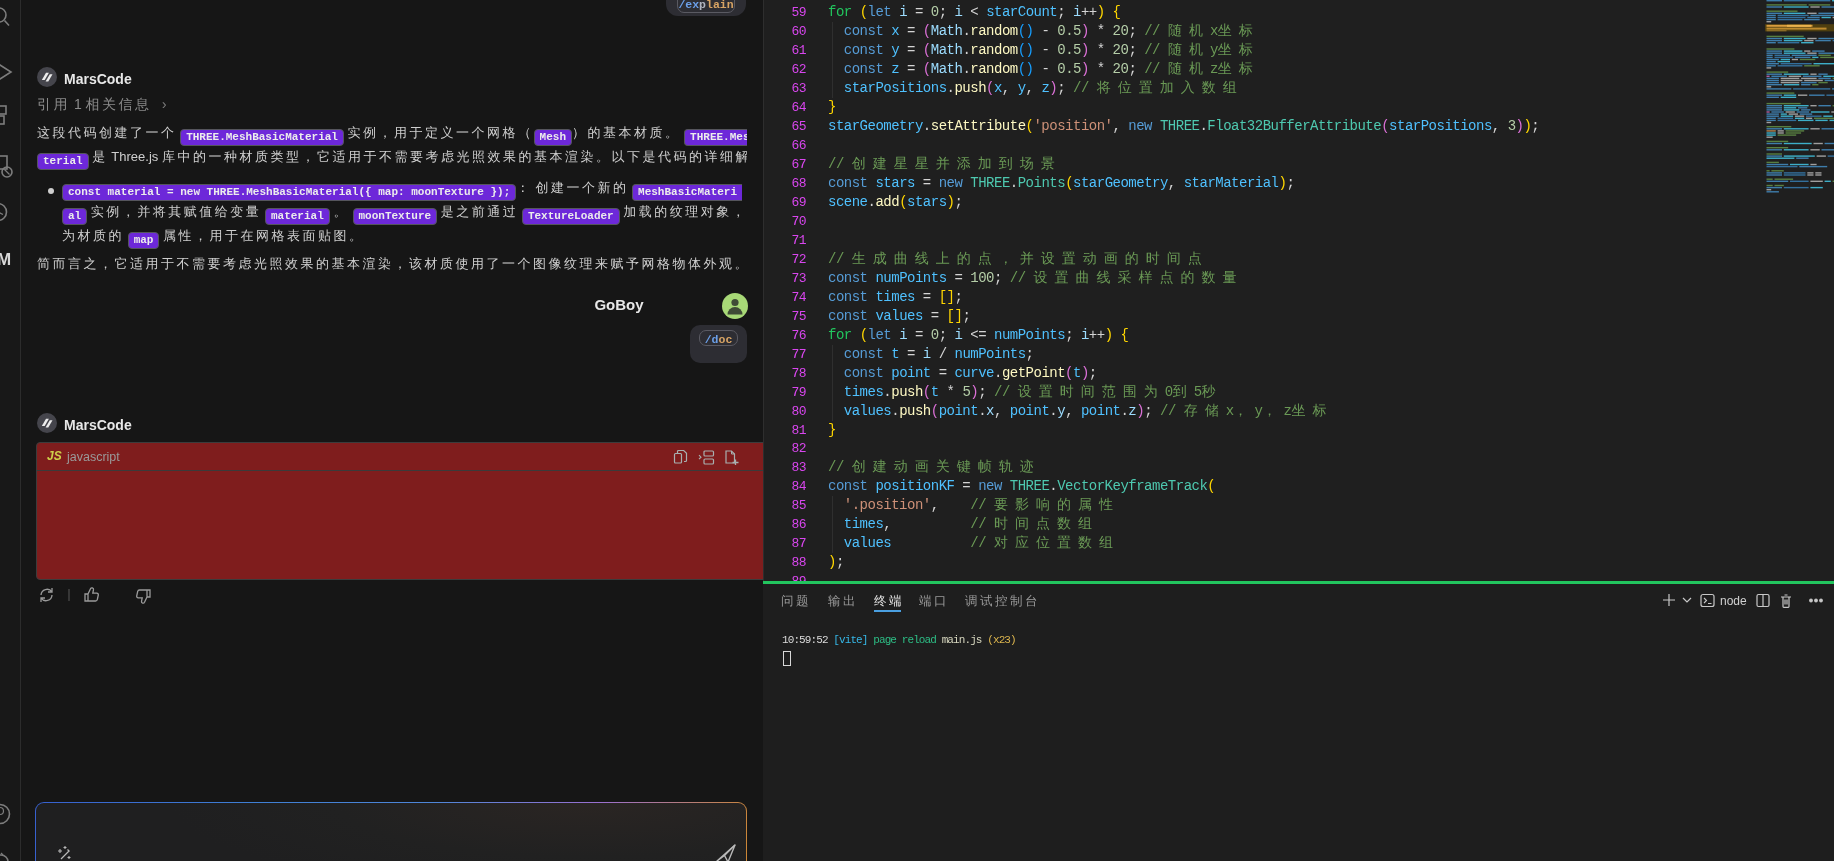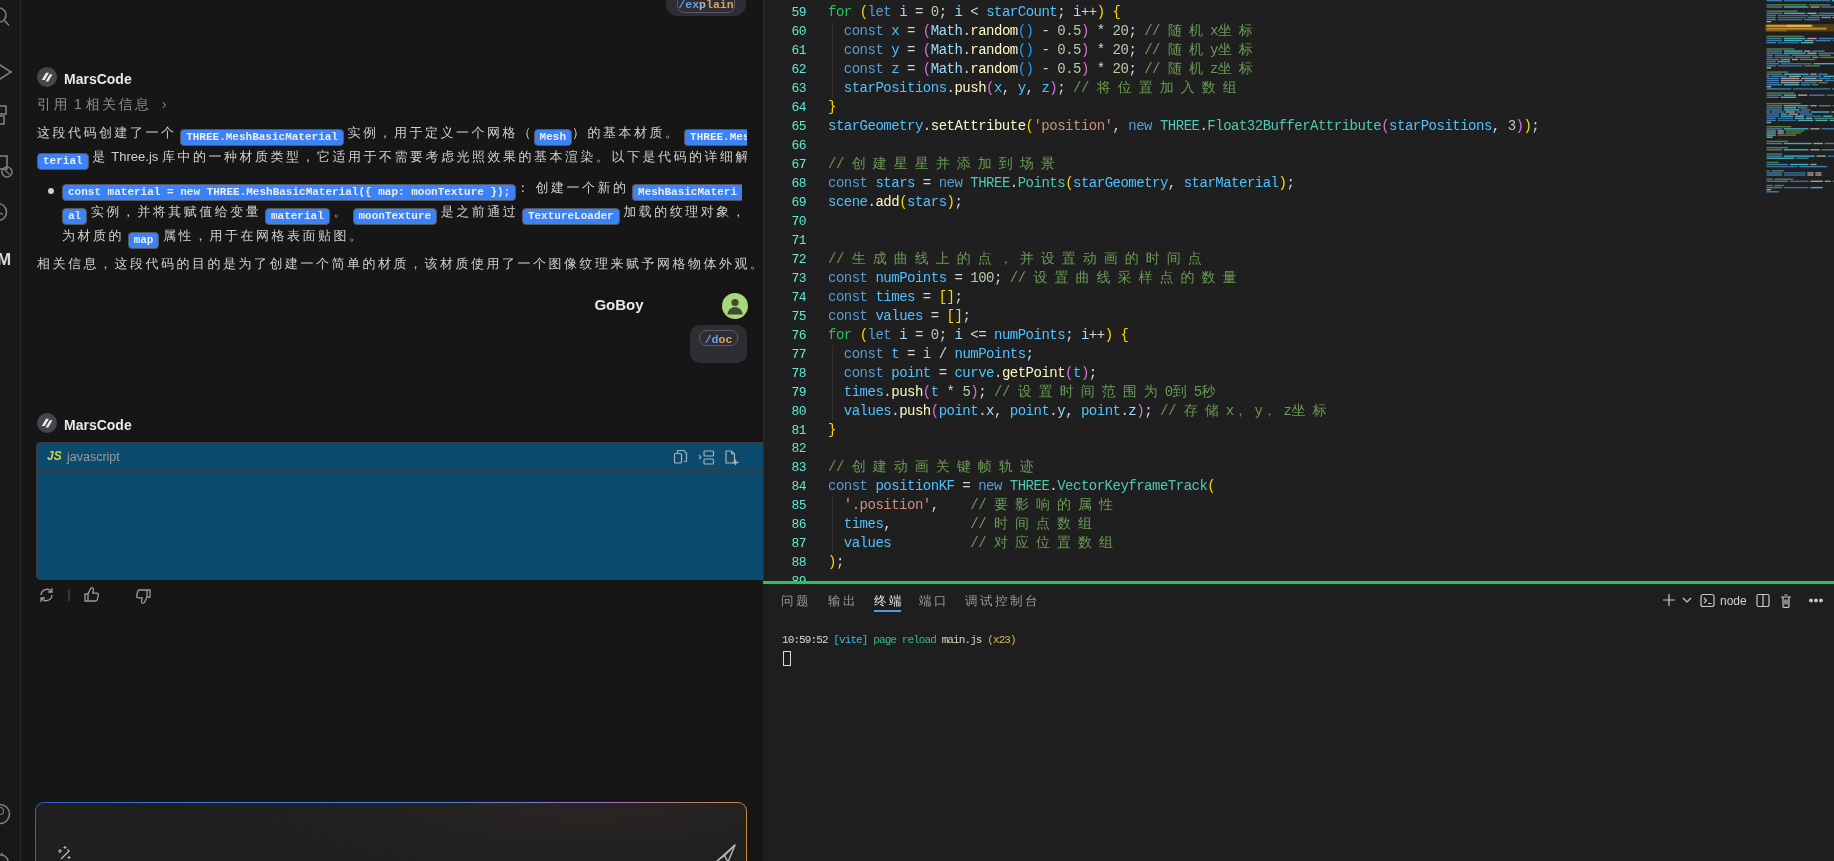--- a/index.html
+++ b/index.html
@@ -6,34 +6,34 @@
 i{font-style:normal}
 .cj{letter-spacing:2.5px}
 
 #abar{position:absolute;left:0;top:0;width:21px;height:861px;background:#181818;border-right:1px solid #2c2c2c}
 
 #chat{position:absolute;left:21px;top:0;width:742px;height:861px;background:#161616;overflow:hidden}
 #chat .name{font-weight:bold;font-size:14px;color:#e8e8e8}
 .bub{position:absolute;background:#2d2d33;border-radius:12px}
 .slashchip{position:absolute;border:1px solid #5a5a62;border-radius:7px;font-family:"Liberation Mono",monospace;font-weight:bold;text-align:center}
 .sb{color:#6b9fe8} .so{color:#d8a464}
-.ch{display:inline-block;background:#3b82f6;border:1px solid #55555c;border-radius:4px;font-family:"Liberation Mono",monospace;font-weight:bold;font-size:11px;color:#ececec;padding:0 5px;line-height:15px;height:17px;vertical-align:-3px}
+.ch{display:inline-block;background:#6d28d9;border:1px solid #55555c;border-radius:4px;font-family:"Liberation Mono",monospace;font-weight:bold;font-size:11px;color:#ececec;padding:0 5px;line-height:15px;height:17px;vertical-align:-3px}
 .chcut{border-right:none;border-radius:4px 0 0 4px;margin-right:-6px}
 .txt{font-size:13px;color:#cfcfcf;line-height:21.5px}
 
-#cblk{position:absolute;left:15px;top:442px;width:782px;height:138px;background:#0c4a6e;border:1px solid #3c3c3c;border-radius:4px}
+#cblk{position:absolute;left:15px;top:442px;width:782px;height:138px;background:#7f1d1d;border:1px solid #3c3c3c;border-radius:4px}
 #cbh{height:28px;border-bottom:1px solid #3a3a3a;position:relative}
 #cbody{position:absolute;left:10px;top:38px;font-family:"Liberation Mono",monospace;font-size:11px;letter-spacing:-0.5px;line-height:19.8px;white-space:pre;color:#d4d4d4}
 .ck{letter-spacing:6px}
 .cm2{color:#6fa25c}
 
 #ed{position:absolute;left:763px;top:0;width:1071px;height:581px;background:#1f1f1f;overflow:hidden;border-left:1px solid #2e2e2e}
 #lines{position:absolute;left:0;top:3.2px;width:1000px;font-family:"Liberation Mono",monospace;font-size:14px;letter-spacing:-0.5px;line-height:18.97px;white-space:pre;color:#d4d4d4}
 .ln{height:18.97px}
-.g{display:inline-block;width:42px;text-align:right;color:#5eead4;font-size:13px}
+.g{display:inline-block;width:42px;text-align:right;color:#d946ef;font-size:13px}
 .t{margin-left:22px}
 s{text-decoration:none}
 .kc{color:#22c55e} .kw{color:#569cd6} .cv{color:#4fc1ff} .pv{color:#9cdcfe}
 .fn{color:#fef9c3} .cl{color:#4ec9b0} .st{color:#ce9178} .nu{color:#b5cea8}
 .cm{color:#6a9955} .b1{color:#ffd700} .b2{color:#da70d6} .b3{color:#179fff}
 .ek{letter-spacing:7px}
 .ig{position:absolute;width:1px;background:#2f2f2f}
 .mm{position:absolute;left:1001px;top:0}
 
 #term{position:absolute;left:763px;top:581px;width:1071px;height:280px;background:#1e1e1e;border-top:3px solid #22c55e}
@@ -70,21 +70,21 @@
   <svg style="position:absolute;left:16px;top:67px" width="20" height="20">
       <circle cx="10" cy="10" r="10" fill="#45454c"></circle>
       <path d="M4.8 13 L9.0 5.8 L11.9 5.8 L7.7 13 Z" fill="#ececec"></path>
       <path d="M8.6 14.4 L12.8 7.2 L15.5 7.2 L11.3 14.4 Z" fill="#ececec"></path>
     </svg>
   <div class="abs" style="left:43px;top:70px"><span class="name">MarsCode</span></div>
   <div class="abs" style="left:16px;top:96px;font-size:14px;color:#8b8b8b"><i class="cj">引用</i> 1 <i class="cj">相关信息</i><span style="font-family:'Liberation Mono',monospace;color:#7a7a7a"> ›</span></div>
   <div class="abs txt" style="left:16px;top:122px;white-space:nowrap;width:710px;overflow:hidden"><i class="cj">这段代码创建了一个</i> <code class="ch ">THREE.MeshBasicMaterial</code> <i class="cj">实例，用于定义一个网格（</i><code class="ch ">Mesh</code><i class="cj">）的基本材质。</i> <code class="ch chcut">THREE.MeshBasicMa</code><br><code class="ch ">terial</code> <i class="cj">是</i> Three.js <i class="cj">库中的一种材质类型，它适用于不需要考虑光照效果的基本渲染。以下是代码的详细解释：</i></div>
   <div class="abs" style="left:27px;top:188px;width:6px;height:6px;border-radius:3px;background:#cfcfcf"></div>
   <div class="abs txt" style="left:41px;top:177px;white-space:nowrap;width:685px;overflow:hidden"><code class="ch ">const material = new THREE.MeshBasicMaterial({ map: moonTexture });</code><i class="cj">：</i> <i class="cj">创建一个新的</i> <code class="ch chcut">MeshBasicMateri</code><br><code class="ch ">al</code> <i class="cj">实例，并将其赋值给变量</i> <code class="ch ">material</code> <i class="cj">。</i> <code class="ch ">moonTexture</code> <i class="cj">是之前通过</i> <code class="ch ">TextureLoader</code> <i class="cj">加载的纹理对象，这里将其作</i><br><i class="cj">为材质的</i> <code class="ch ">map</code> <i class="cj">属性，用于在网格表面贴图。</i></div>
-  <div class="abs txt" style="left:16px;top:253px;white-space:nowrap"><i class="cj">相关信息，这段代码的目的是为了创建一个简单的材质，该材质使用了一个图像纹理来赋予网格物体外观。</i></div>
+  <div class="abs txt" style="left:16px;top:253px;white-space:nowrap"><i class="cj">简而言之，它适用于不需要考虑光照效果的基本渲染，该材质使用了一个图像纹理来赋予网格物体外观。</i></div>
 
   <div class="abs" style="left:500px;top:296px;width:196px;text-align:center"><span class="name" style="font-size:15px">GoBoy</span></div>
   <svg class="abs" style="left:701px;top:293px" width="26" height="26">
       <circle cx="13" cy="13" r="13" fill="#a8d977"></circle>
       <circle cx="13" cy="9.5" r="3.6" fill="#3f4b36"></circle>
       <path d="M5.5 21.5 a7.5 7.5 0 0 1 15 0 Z" fill="#3f4b36"></path>
     </svg>
   <div class="bub" style="left:669px;top:325px;width:57px;height:38px;border-radius:10px"></div>
   <div class="slashchip" style="left:678px;top:330px;width:39px;height:16px;font-size:11.5px;line-height:18px"><span class="sb">/d</span><span class="so">oc</span></div>
 

